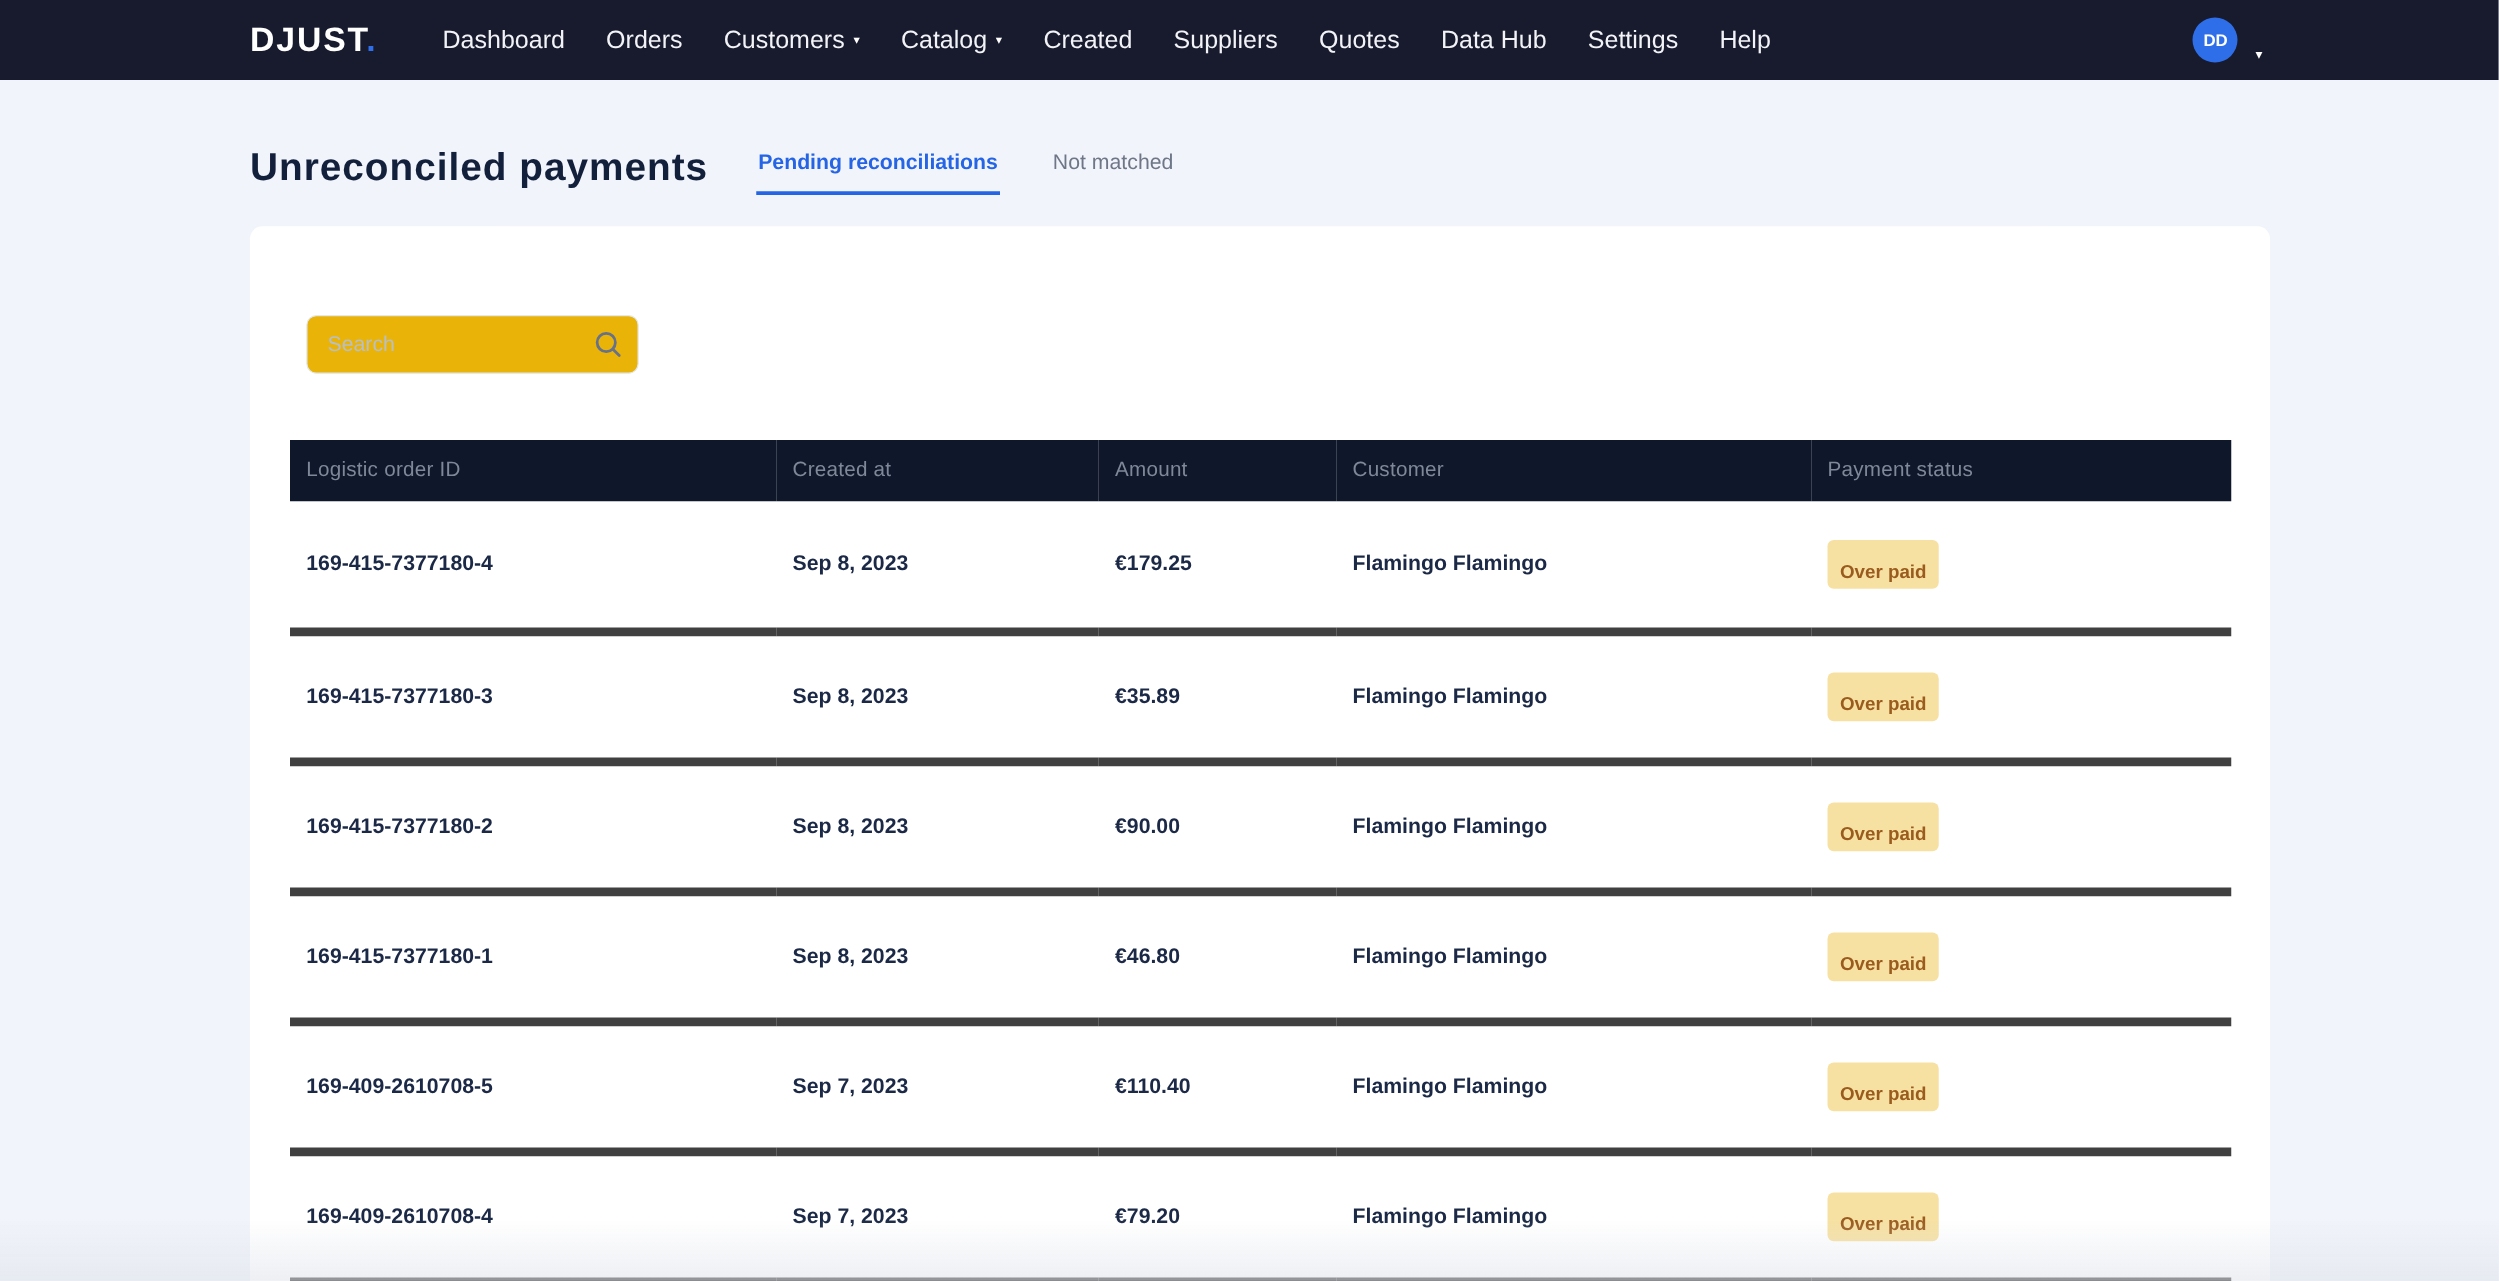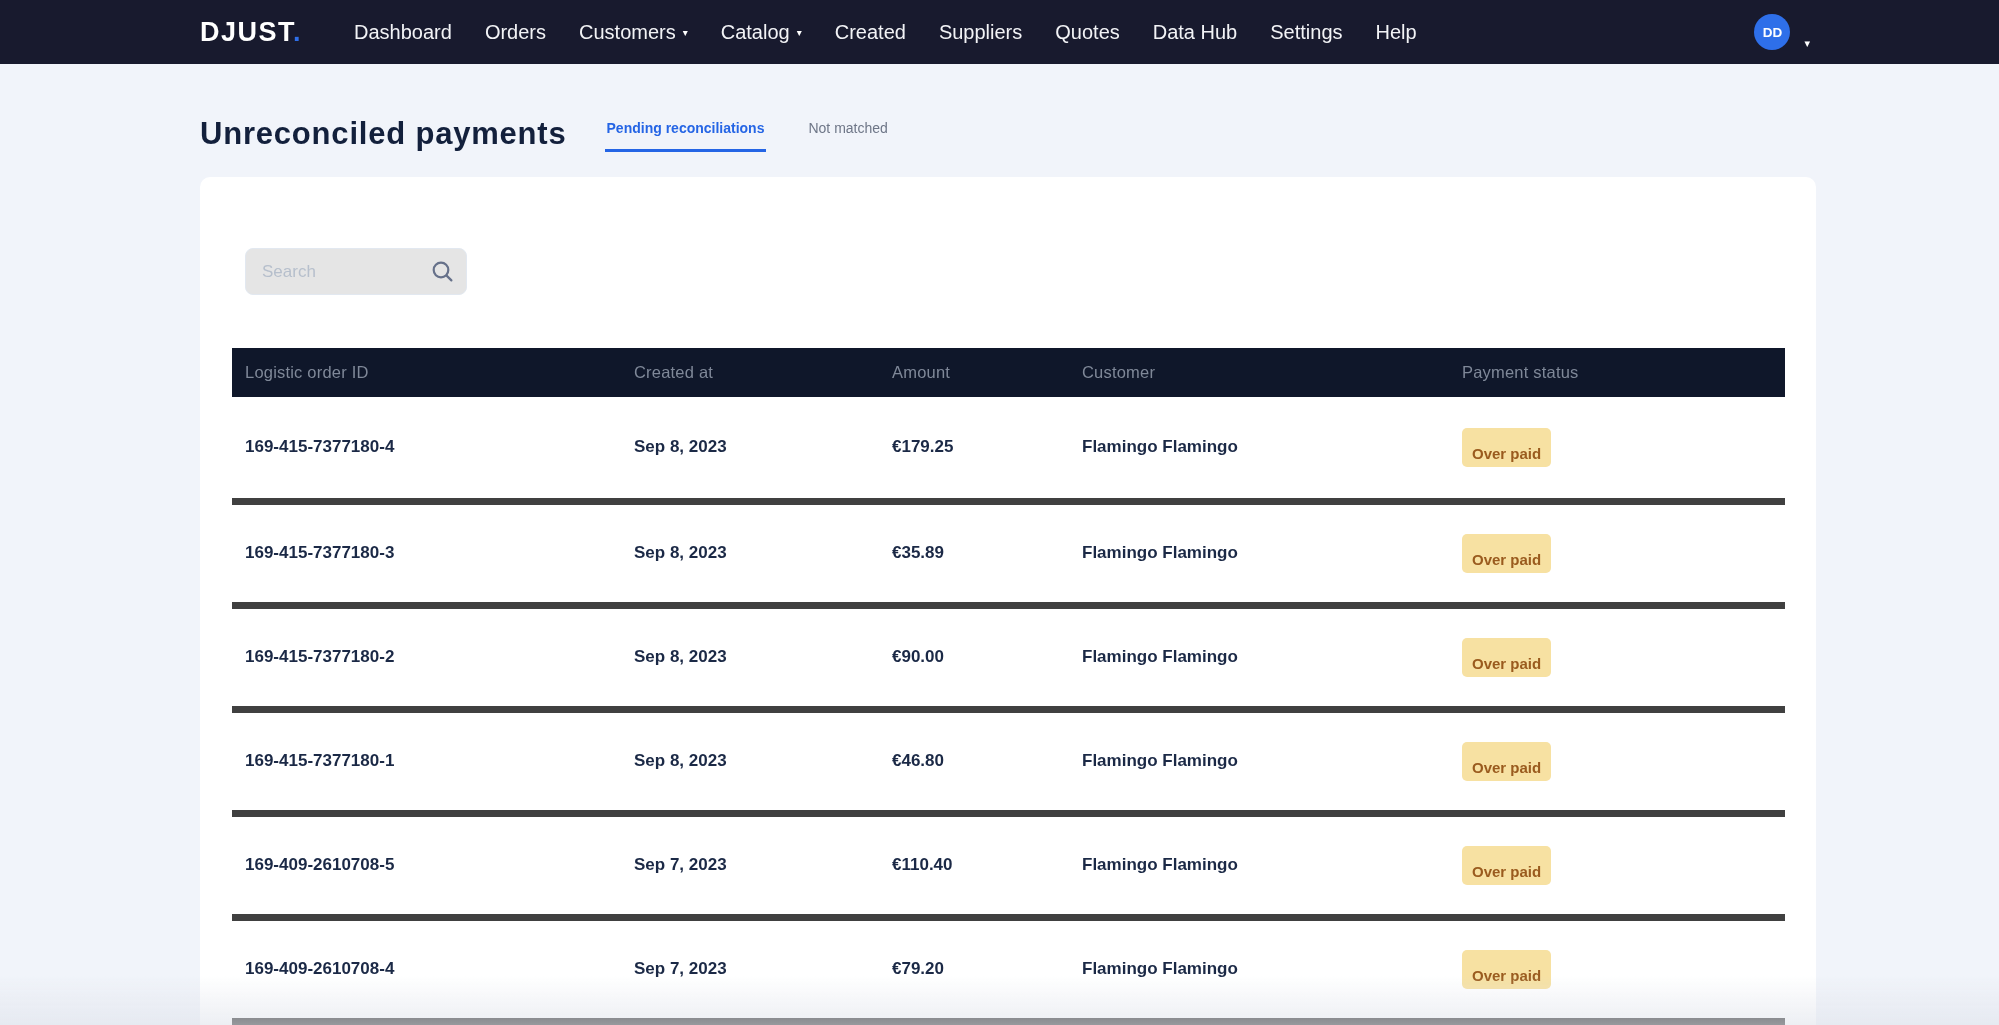--- a/index.html
+++ b/index.html
@@ -19,29 +19,29 @@
   .nav-item .caret { font-size:10px; color:#fff; }
   .nav-right { margin-left:auto; margin-right:6px; display:flex; align-items:flex-end; }
   .avatar { width:36px; height:36px; border-radius:50%; background:#2e6fe9; color:#fff;
             font-weight:700; font-size:13.5px; display:flex; align-items:center; justify-content:center; cursor:pointer; }
   .avatar-caret { color:#fff; font-size:11px; margin-left:14px; cursor:pointer; }
 
   
   .page-head { width:1616px; margin:52px 0 0 200px; display:flex; align-items:flex-start; }
   .page-title { margin:0; font-size:31px; font-weight:700; color:#13203c; letter-spacing:0.8px; line-height:36px; }
   .tabs { display:flex; gap:40px; margin-left:38px; margin-top:4px; }
-  .tab { font-size:14px; padding:0 2px 13px 2px; cursor:pointer; }
+  .tab { font-size:17px; padding:0 2px 13px 2px; cursor:pointer; }
   .tab.active { color:#2565e5; font-weight:700; border-bottom:3px solid #2565e5; }
   .tab.inactive { color:#6e7687; font-weight:400; }
 
   
   .card { width:1616px; margin:25px 0 0 200px; background:#ffffff; border-radius:10px;
           height:900px; padding:71px 31px 0 32px; }
-  .search-box { margin-left:13px; width:222px; height:47px; border:1px solid #e2e8f0; border-radius:8px;
-                display:flex; align-items:center; padding:0 11px 0 14px; background:#e5e5e5; }
+  .search-box { margin-left:13px; width:266px; height:47px; border:1px solid #e2e8f0; border-radius:8px;
+                display:flex; align-items:center; padding:0 11px 0 14px; background:#eab308; }
   .search-input { border:none; outline:none; flex:1; font-size:17px; color:#333; min-width:0;
                   font-family:"Liberation Sans", sans-serif; background:transparent; }
   .search-input::placeholder { color:#b6bfcc; }
   .search-icon { flex:0 0 auto; }
 
   
   table { width:100%; border-collapse:collapse; table-layout:fixed; margin-top:53px; }
   thead th { background:#0f172a; height:49px; font-size:16.5px; font-weight:400; color:#7f8898;
              text-align:left; padding:0 0 0 13px; letter-spacing:0.2px; }
   tbody td { height:104px; border-bottom:7px solid #404040; font-size:17px; font-weight:700;

